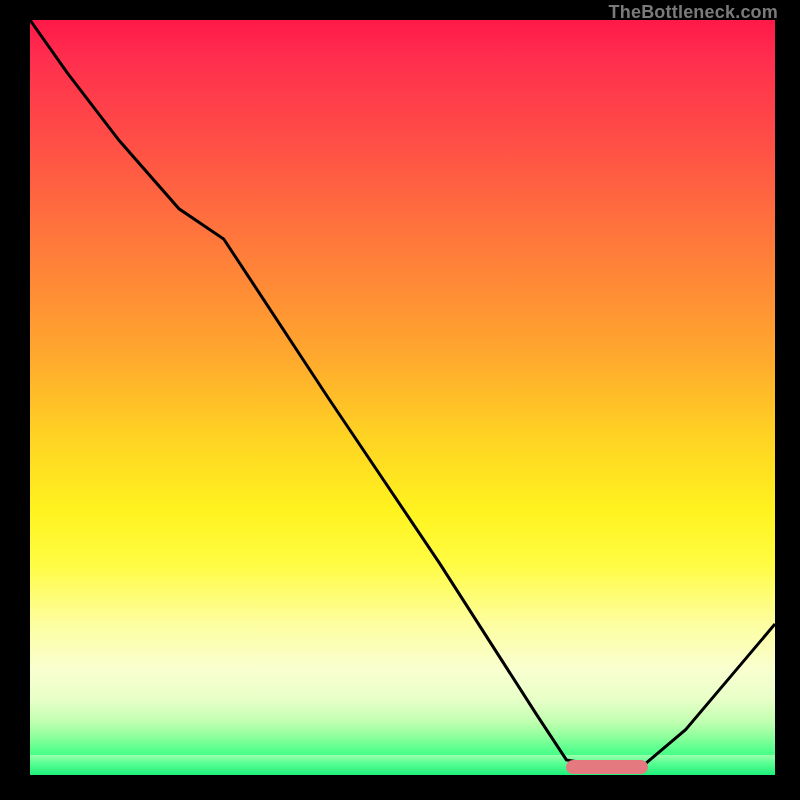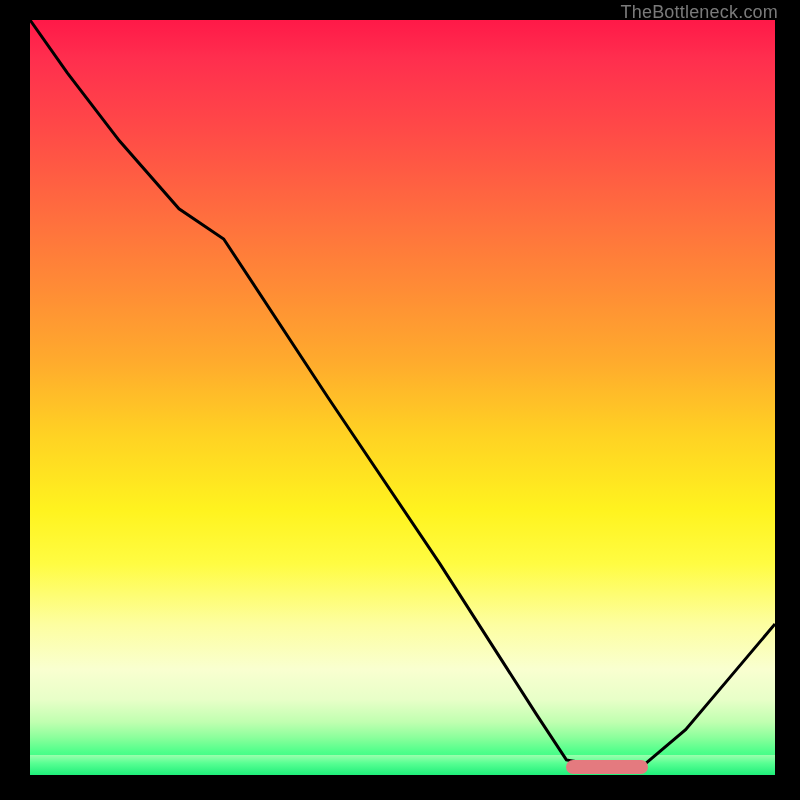--- a/index.html
+++ b/index.html
@@ -63,21 +63,21 @@
     background: #e47a7f;
     border-radius: 8px;
     height: 14px;
   }
   .watermark {
     position: absolute;
     top: 2px;
     right: 22px;
     color: #7a7a7a;
     font-size: 18px;
-    font-weight: 400;
+    font-weight: 700;
     letter-spacing: 0.2px;
   }
 </style>
 </head>
 <body>
 
 <div class="watermark">TheBottleneck.com</div>
 
 <div class="chart-canvas">
   <div class="gradient-bg"></div>

